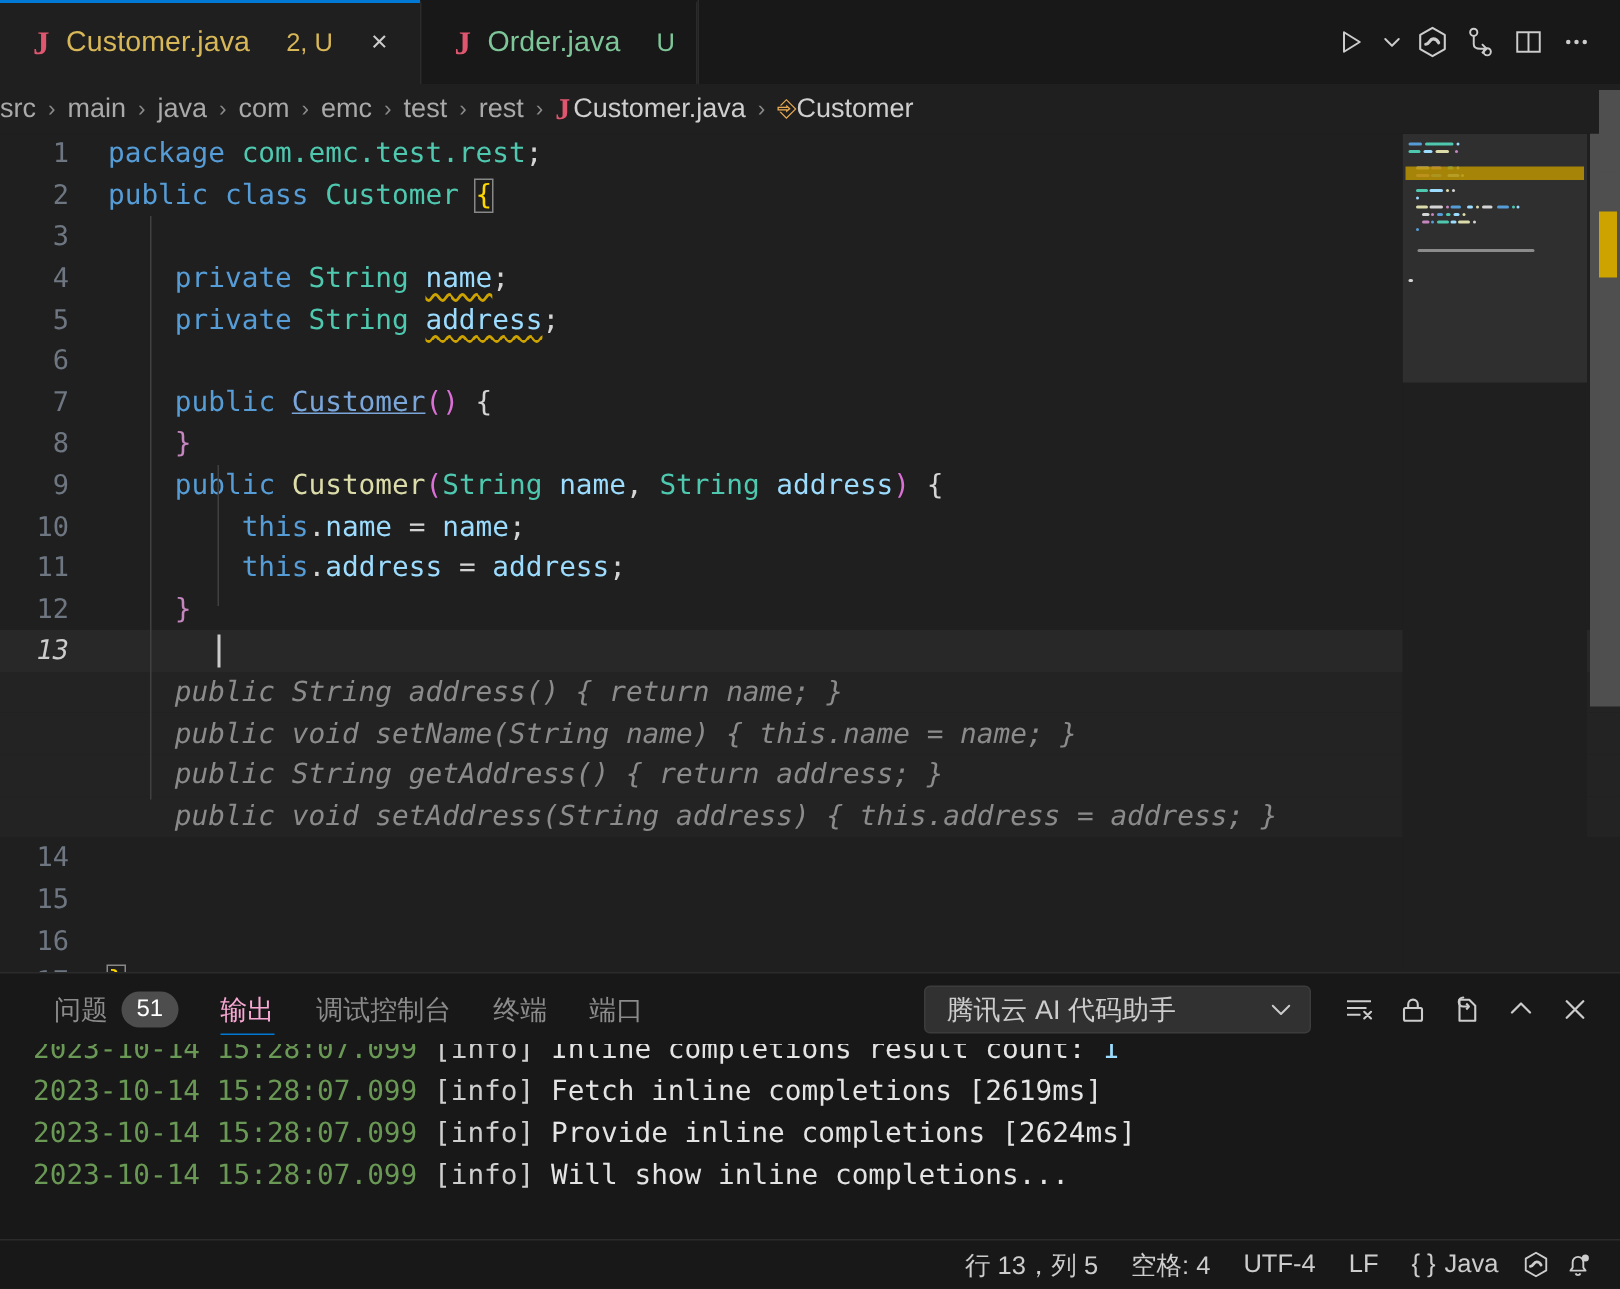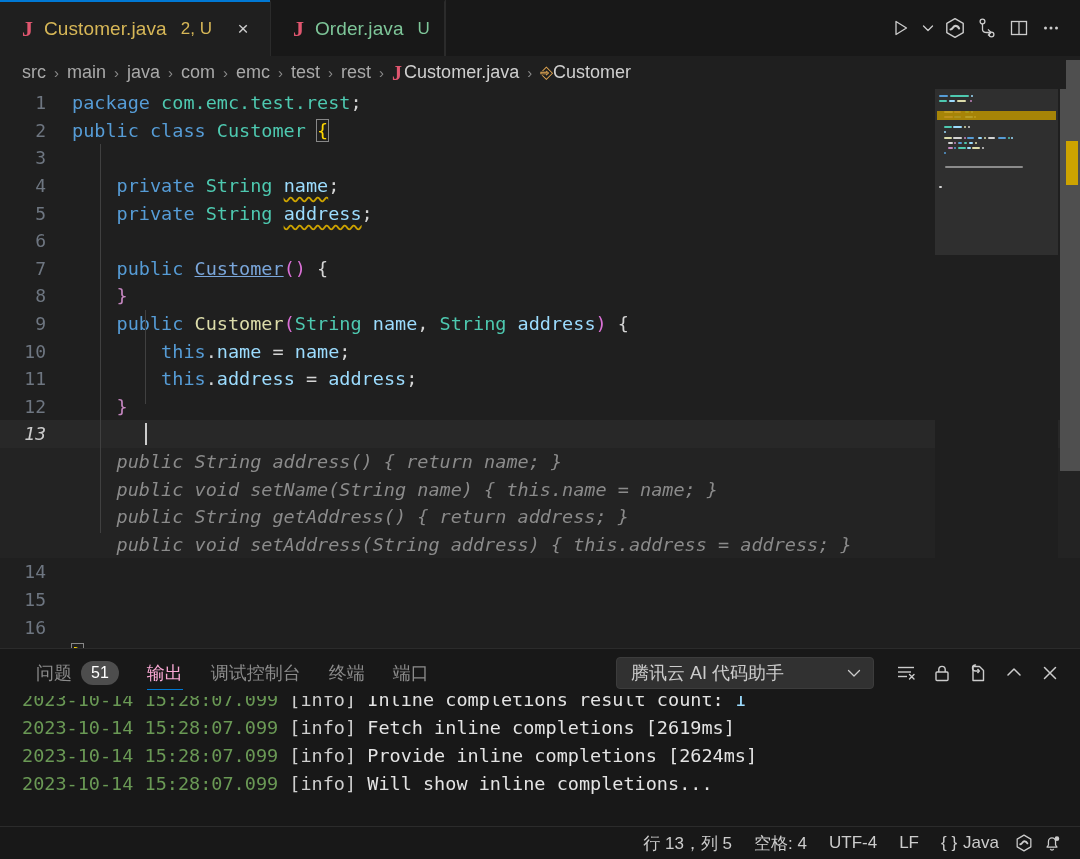--- a/index.html
+++ b/index.html
@@ -13,31 +13,31 @@
 
   
   .tabbar { height: 56px; background: #181818; display: flex; align-items: stretch; flex: 0 0 56px; position: relative; }
   .tab { display: flex; align-items: center; gap: 9px; padding: 0 14px 0 22px; position: relative; cursor: pointer; }
   .tab.active { background: #1f1f1f; border-top: 2px solid #0078d4; }
   .tab.inactive { background: #181818; border-top: 2px solid transparent; border-left: 1px solid #2b2b2b; border-right: 1px solid #2b2b2b;}
   .jicon { color: #e0566f; font-family: "Liberation Serif", serif; font-size: 22px; font-weight: 700; font-style: normal; line-height: 1; padding-right: 2px;}
   .tab-label { font-size: 19px; letter-spacing: .1px; white-space: nowrap; }
   .tab.active .tab-label { color: #d7b757; }
   .tab.inactive .tab-label { color: #7ec699; }
-  .tab-badge { font-size: 17px; margin-left: 5px; }
+  .tab-badge { font-size: 17px; margin-left: 15px; }
   .tab.active .tab-badge { color: #d7b757; }
   .tab.inactive .tab-badge { color: #7ec699; }
   .tab-close { width: 26px; height: 26px; display: flex; align-items: center; justify-content: center; color: #cccccc; font-size: 19px; margin-left: 9px; border-radius: 5px; cursor: pointer;}
   .tabbar-spacer { flex: 1; background: #181818; border-left: 1px solid #2b2b2b;}
   .tab-actions { display: flex; align-items: center; gap: 2px; padding-right: 14px; background: #181818; }
   .ta-btn { width: 30px; height: 30px; display: flex; align-items: center; justify-content: center; color: #cccccc; cursor: pointer; border-radius: 5px; }
   .ta-btn.narrow { width: 20px; }
 
   
-  .breadcrumb { height: 33px; flex: 0 0 33px; display: flex; align-items: center; padding-left: 22px; gap: 0; background: #1f1f1f; font-size: 18px; color: #a9a9a9; }
+  .breadcrumb { height: 33px; flex: 0 0 33px; display: flex; align-items: center; gap: 0; background: #1f1f1f; font-size: 18px; color: #a9a9a9; }
   .bc-item { cursor: pointer; white-space: nowrap; display:flex; align-items:center; gap:6px;}
   .bc-sep { color: #8a8a8a; padding: 0 8px; font-size: 15px; }
   .bc-file { color: #cfcfcf; }
   .bc-sym { color: #cfcfcf; }
   .sym-glyph { color: #e8ab53; font-size: 16px; }
 
   
   .editor-wrap { position: relative; flex: 1 1 auto; background: #1f1f1f; overflow: hidden; }
   .code-area { position: absolute; inset: 0; font-family: "DejaVu Sans Mono", monospace; font-size: 18.5px; }
   .ln-row { position: relative; height: 27.6px; display: flex; align-items: center; }

